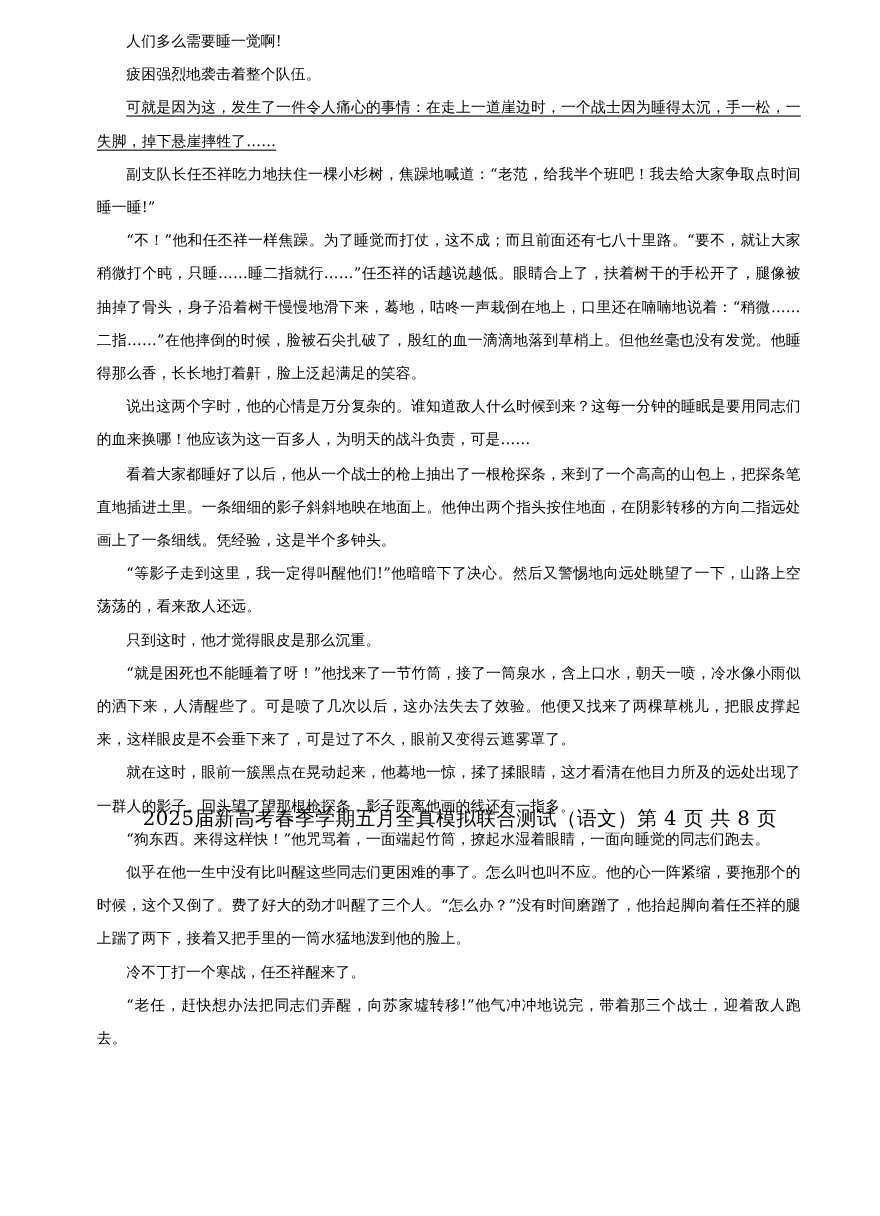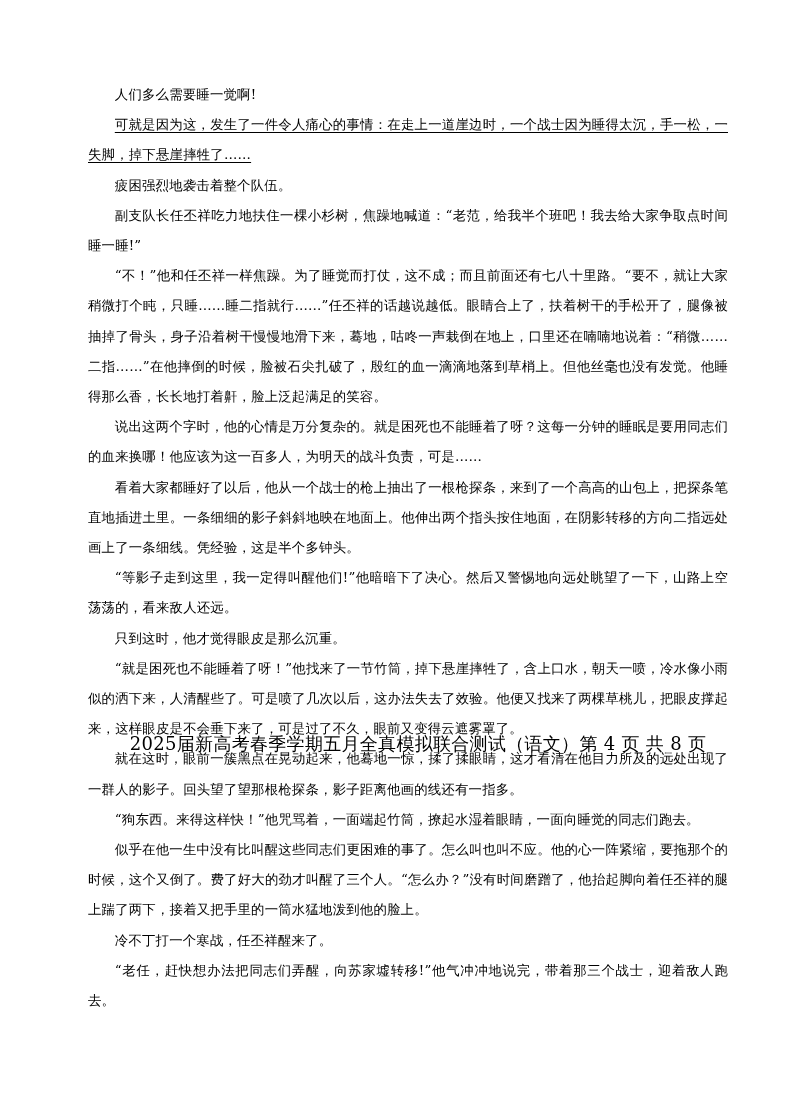--- a/index.html
+++ b/index.html
@@ -14,21 +14,21 @@
     color: #000000;
     position: relative;
     overflow: hidden;
   }
   .page {
     position: absolute;
     left: 0; top: 0;
     width: 800px;
     height: 784px;
     box-sizing: border-box;
-    padding: 80px 72px 40px 88px;
+    padding: 24px 72px 40px 88px;
   }
   .body-text {
     font-size: 13.4px;
     line-height: 30.2px;
     text-align: justify;
     text-justify: inter-ideograph;
     letter-spacing: 0.2px;
   }
   p.para {
     margin: 0;
@@ -50,29 +50,29 @@
     font-family: "DejaVu Serif", "Liberation Serif", serif;
     margin-left: 36px;
   }
 </style>
 </head>
 <body>
 
 <div class="page">
   <div class="body-text">
     <p class="para">人们多么需要睡一觉啊!</p>
+    <p class="para">疲困强烈地袭击着整个队伍。</p>
     <p class="para underline">可就是因为这，发生了一件令人痛心的事情：在走上一道崖边时，一个战士因为睡得太沉，手一松，一失脚，掉下悬崖摔牲了……</p>
-    <p class="para">疲困强烈地袭击着整个队伍。</p>
     <p class="para">副支队长任丕祥吃力地扶住一棵小杉树，焦躁地喊道：“老范，给我半个班吧！我去给大家争取点时间睡一睡!”</p>
     <p class="para">“不！”他和任丕祥一样焦躁。为了睡觉而打仗，这不成；而且前面还有七八十里路。“要不，就让大家稍微打个盹，只睡……睡二指就行……”任丕祥的话越说越低。眼睛合上了，扶着树干的手松开了，腿像被抽掉了骨头，身子沿着树干慢慢地滑下来，蓦地，咕咚一声栽倒在地上，口里还在喃喃地说着：“稍微……二指……”在他摔倒的时候，脸被石尖扎破了，殷红的血一滴滴地落到草梢上。但他丝毫也没有发觉。他睡得那么香，长长地打着鼾，脸上泛起满足的笑容。</p>
-    <p class="para">说出这两个字时，他的心情是万分复杂的。就是困死也不能睡着了呀？这每一分钟的睡眠是要用同志们的血来换哪！他应该为这一百多人，为明天的战斗负责，可是……</p>
+    <p class="para">说出这两个字时，他的心情是万分复杂的。谁知道敌人什么时候到来？这每一分钟的睡眠是要用同志们的血来换哪！他应该为这一百多人，为明天的战斗负责，可是……</p>
     <p class="para">看着大家都睡好了以后，他从一个战士的枪上抽出了一根枪探条，来到了一个高高的山包上，把探条笔直地插进土里。一条细细的影子斜斜地映在地面上。他伸出两个指头按住地面，在阴影转移的方向二指远处画上了一条细线。凭经验，这是半个多钟头。</p>
     <p class="para">“等影子走到这里，我一定得叫醒他们!”他暗暗下了决心。然后又警惕地向远处眺望了一下，山路上空荡荡的，看来敌人还远。</p>
     <p class="para">只到这时，他才觉得眼皮是那么沉重。</p>
-    <p class="para">“就是困死也不能睡着了呀！”他找来了一节竹筒，掉下悬崖摔牲了，含上口水，朝天一喷，冷水像小雨似的洒下来，人清醒些了。可是喷了几次以后，这办法失去了效验。他便又找来了两棵草桃儿，把眼皮撑起来，这样眼皮是不会垂下来了，可是过了不久，眼前又变得云遮雾罩了。</p>
+    <p class="para">“就是困死也不能睡着了呀！”他找来了一节竹筒，接了一筒泉水，含上口水，朝天一喷，冷水像小雨似的洒下来，人清醒些了。可是喷了几次以后，这办法失去了效验。他便又找来了两棵草桃儿，把眼皮撑起来，这样眼皮是不会垂下来了，可是过了不久，眼前又变得云遮雾罩了。</p>
     <p class="para">就在这时，眼前一簇黑点在晃动起来，他蓦地一惊，揉了揉眼睛，这才看清在他目力所及的远处出现了一群人的影子。回头望了望那根枪探条，影子距离他画的线还有一指多。</p>
     <p class="para">“狗东西。来得这样快！”他咒骂着，一面端起竹筒，撩起水湿着眼睛，一面向睡觉的同志们跑去。</p>
     <p class="para">似乎在他一生中没有比叫醒这些同志们更困难的事了。怎么叫也叫不应。他的心一阵紧缩，要拖那个的时候，这个又倒了。费了好大的劲才叫醒了三个人。“怎么办？”没有时间磨蹭了，他抬起脚向着任丕祥的腿上踹了两下，接着又把手里的一筒水猛地泼到他的脸上。</p>
     <p class="para">冷不丁打一个寒战，任丕祥醒来了。</p>
     <p class="para">“老任，赶快想办法把同志们弄醒，向苏家墟转移!”他气冲冲地说完，带着那三个战士，迎着敌人跑去。</p>
 
   </div>
   <div class="footer">2025届新高考春季学期五月全真模拟联合测试（语文）第 4 页 共 8 页</div>
 </div>
 

